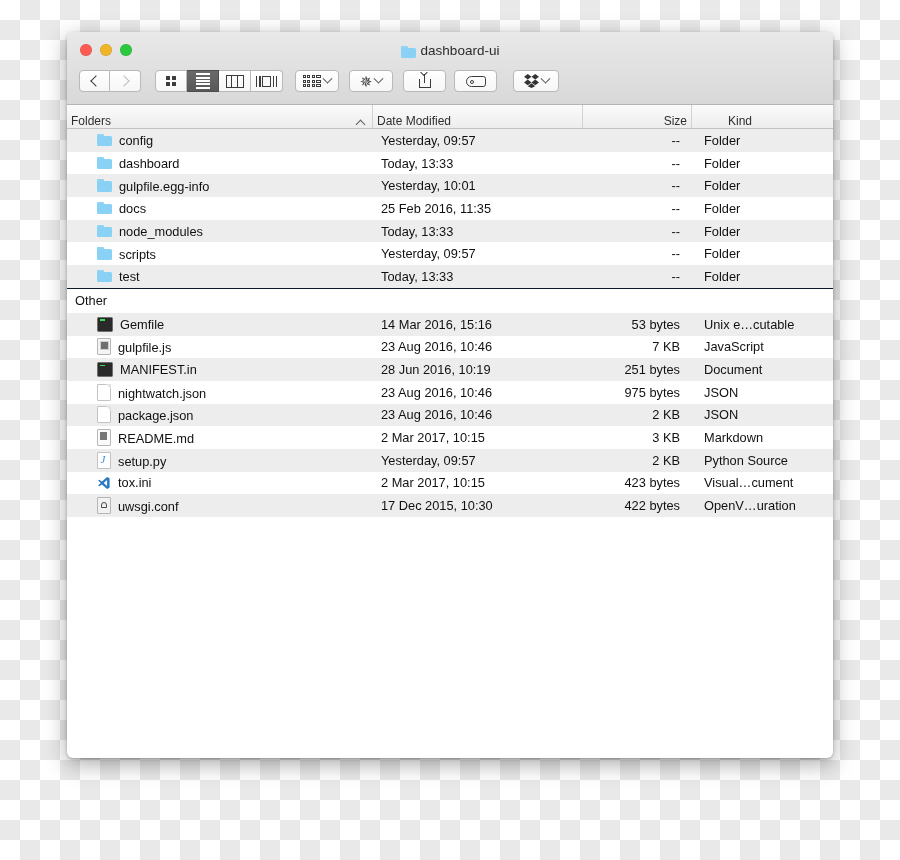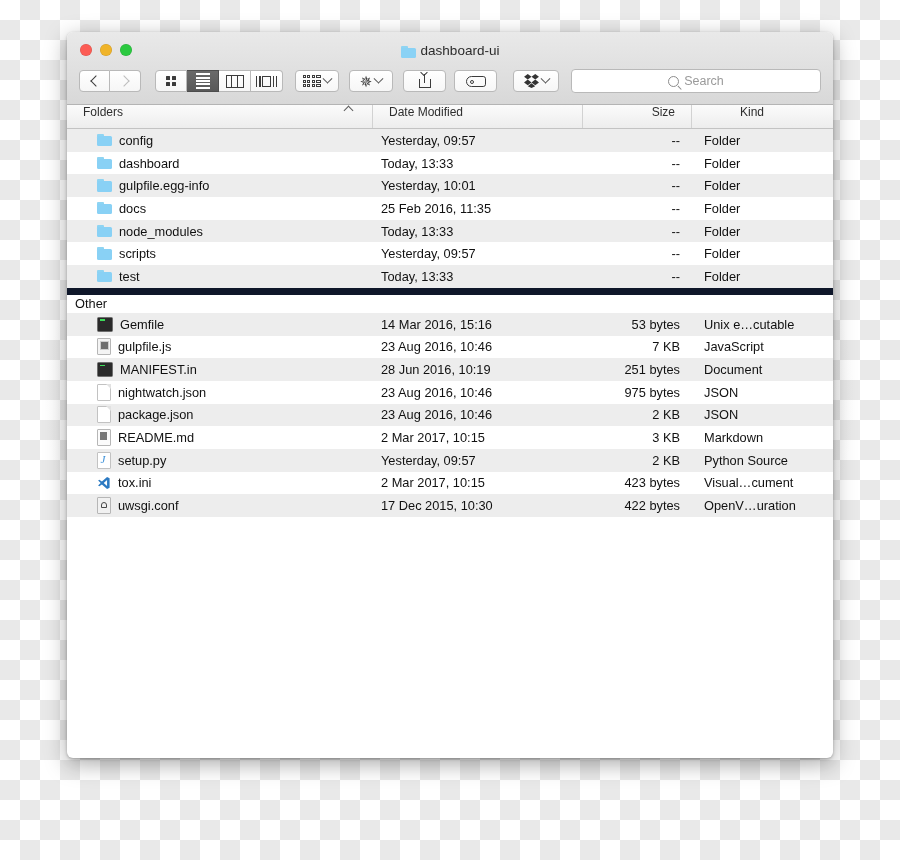--- a/index.html
+++ b/index.html
@@ -232,24 +232,24 @@
     background: linear-gradient(to bottom, #fbfbfb 0%, #ededed 100%);
     border-bottom: 1px solid #c3c3c3;
     font-size: 12px;
     color: #2e2e2e;
     align-items: center;
     box-sizing: border-box;
   }
   .colheader .ch {
     height: 100%;
     display: flex;
-    align-items: flex-start;
+    align-items: flex-end;
     border-right: 1px solid #d2d2d2;
     box-sizing: border-box;
-    padding: 0 16px;
+    padding: 0 4px;
     gap: 8px;
   }
   .ch.name { width: 306px; justify-content: space-between; }
   .ch.date { width: 210px; }
   .ch.size { width: 109px; justify-content: flex-end; }
   .ch.kind { flex: 1; border-right: none; margin-left: 32px; }
   .sortchev {
     width: 6px; height: 6px;
     border-top: 1.5px solid #5c5c5c;
     border-left: 1.5px solid #5c5c5c;
@@ -268,34 +268,34 @@
   .row {
     display: flex;
     height: 22.7px;
     align-items: center;
     font-size: 12.8px;
     color: #111111;
     box-sizing: border-box;
   }
   .row.alt { background: #ededed; }
   .row .c { box-sizing: border-box; padding: 0 8px; overflow: hidden; white-space: nowrap; }
-  .c.name { width: 306px; display: flex; align-items: center; gap: 7px; padding-left: 30px; }
+  .c.name { width: 306px; display: flex; align-items: flex-end; gap: 7px; padding-left: 30px; }
   .c.date { width: 210px; }
   .c.size { width: 109px; text-align: right; padding-right: 12px; }
   .c.kind { flex: 1; padding-left: 12px; }
 
   .grouphdr {
     height: 25px;
     display: flex;
     align-items: center;
     padding-left: 8px;
     font-size: 12.8px;
     color: #111;
     background: #ffffff;
-    border-top: 7px solid #0f172a;
+    border-top: 1px solid #0f172a;
     box-sizing: border-box;
   }
 
   
   .fic { width: 15px; height: 16px; flex: none; position: relative; display: block; }
 
   .fic.folder::before {
     content: ""; position: absolute; left: 0; top: 1.5px;
     width: 7px; height: 3px; background: #8fd4f2; border-radius: 1px 1px 0 0;
   }
@@ -499,24 +499,20 @@
             <path d="M8 0 L0 6 L8 12 L16 6 Z"></path>
             <path d="M24 0 L16 6 L24 12 L32 6 Z"></path>
             <path d="M0 18 L8 12 L16 18 L8 24 Z"></path>
             <path d="M32 18 L24 12 L16 18 L24 24 Z"></path>
             <path d="M8 26 L16 20 L24 26 L16 30 Z"></path>
           </g>
         </svg>
         <span class="dchev"></span>
       </div>
 
-      <div class="searchfield">
-        <span class="ic-search"></span>
-        <span>Search</span>
-      </div>
 
     </div>
   </div>
 
   <div class="colheader">
     <div class="ch name">
       <span>Folders</span>
       <span class="sortchev"></span>
     </div>
     <div class="ch date">

